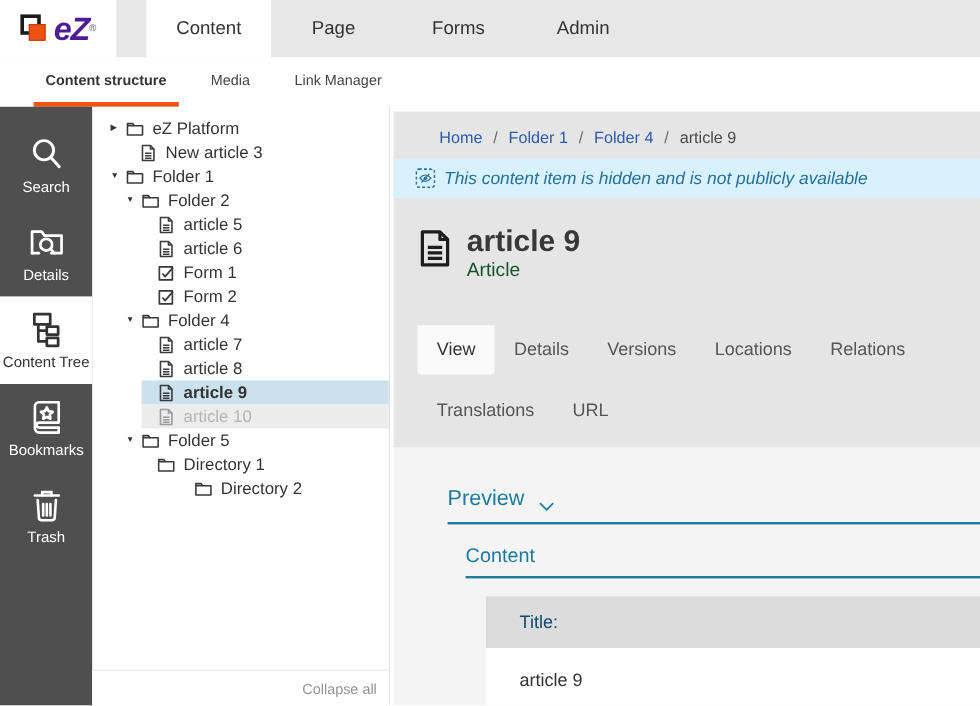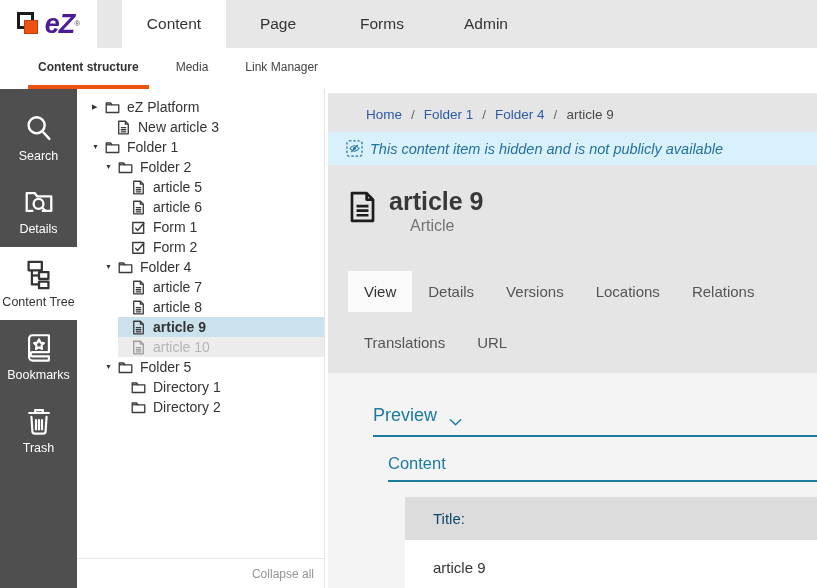--- a/index.html
+++ b/index.html
@@ -64,21 +64,21 @@
   .crumb .sep:empty{display:none;}
   .crumb-label{color:#4a4a4a;text-decoration:none;}
   .crumb.link .crumb-label{color:var(--link-blue);cursor:pointer;}
   .alert-bar{background:var(--alert-bg);color:var(--alert-text);padding:8px 20px 8px 18px;display:flex;align-items:center;font-size:14.5px;font-style:italic;}
   .alert-icon{width:17px;height:17px;margin-right:7px;flex:none;font-style:normal;}
   .alert-icon svg{display:block;}
   .title-row{padding:22px 20px 24px 18px;display:flex;}
   .title-icon{width:33px;height:40px;color:#1d1d1d;margin-right:10px;flex:none;}
   .title-texts{display:flex;flex-direction:column;}
   .page-title{font-size:25px;font-weight:bold;color:#383838;line-height:28px;}
-  .page-type{font-size:16px;color:#737373;margin-top:2px;margin-left:21px;}
+  .page-type{font-size:16px;color:#14532d;margin-top:2px;}
   .tab-strip{display:flex;flex-wrap:wrap;row-gap:10px;padding:12px 20px 10px 20px;}
   .tab{padding:12px 16px;font-size:15px;color:#555;cursor:pointer;white-space:nowrap;}
   .tab.active{background:#fafafa;color:#333;}
 
   .content-block{background:var(--content-bg);flex:1;padding:32px 0 0 45px;overflow:hidden;}
   .preview-head{display:flex;align-items:center;color:var(--teal);font-size:18px;cursor:pointer;}
   .preview-chevron{margin-left:12px;width:13px;height:9px;color:var(--teal);}
   .preview-rule{height:0;border-top:2px solid var(--teal);margin-top:9px;}
   .content-section{margin-left:15px;margin-top:17px;}
   .section-heading{color:var(--teal);font-size:16.5px;}
@@ -370,21 +370,21 @@
             <span class="arrow"></span>
             <span class="ticon">
               <svg viewBox="0 0 16 16" width="15" height="15" fill="none" stroke="currentColor" stroke-width="1.4" stroke-linejoin="round">
                 <path d="M1.3 13.3 V3.2 h4.6 l1.5 1.9 h7.3 V13.3 Z"></path>
                 <path d="M1.3 5.1 h6.1"></path>
               </svg>
             </span>
             <span class="tlabel">Directory 1</span>
           </div>
         </div>
-        <div class="tree-row" style="padding-left: 41px;">
+        <div class="tree-row" style="padding-left: 41px; margin-left: 31px;">
           <div class="row-inner">
             <span class="arrow"></span>
             <span class="ticon">
               <svg viewBox="0 0 16 16" width="15" height="15" fill="none" stroke="currentColor" stroke-width="1.4" stroke-linejoin="round">
                 <path d="M1.3 13.3 V3.2 h4.6 l1.5 1.9 h7.3 V13.3 Z"></path>
                 <path d="M1.3 5.1 h6.1"></path>
               </svg>
             </span>
             <span class="tlabel">Directory 2</span>
           </div>

